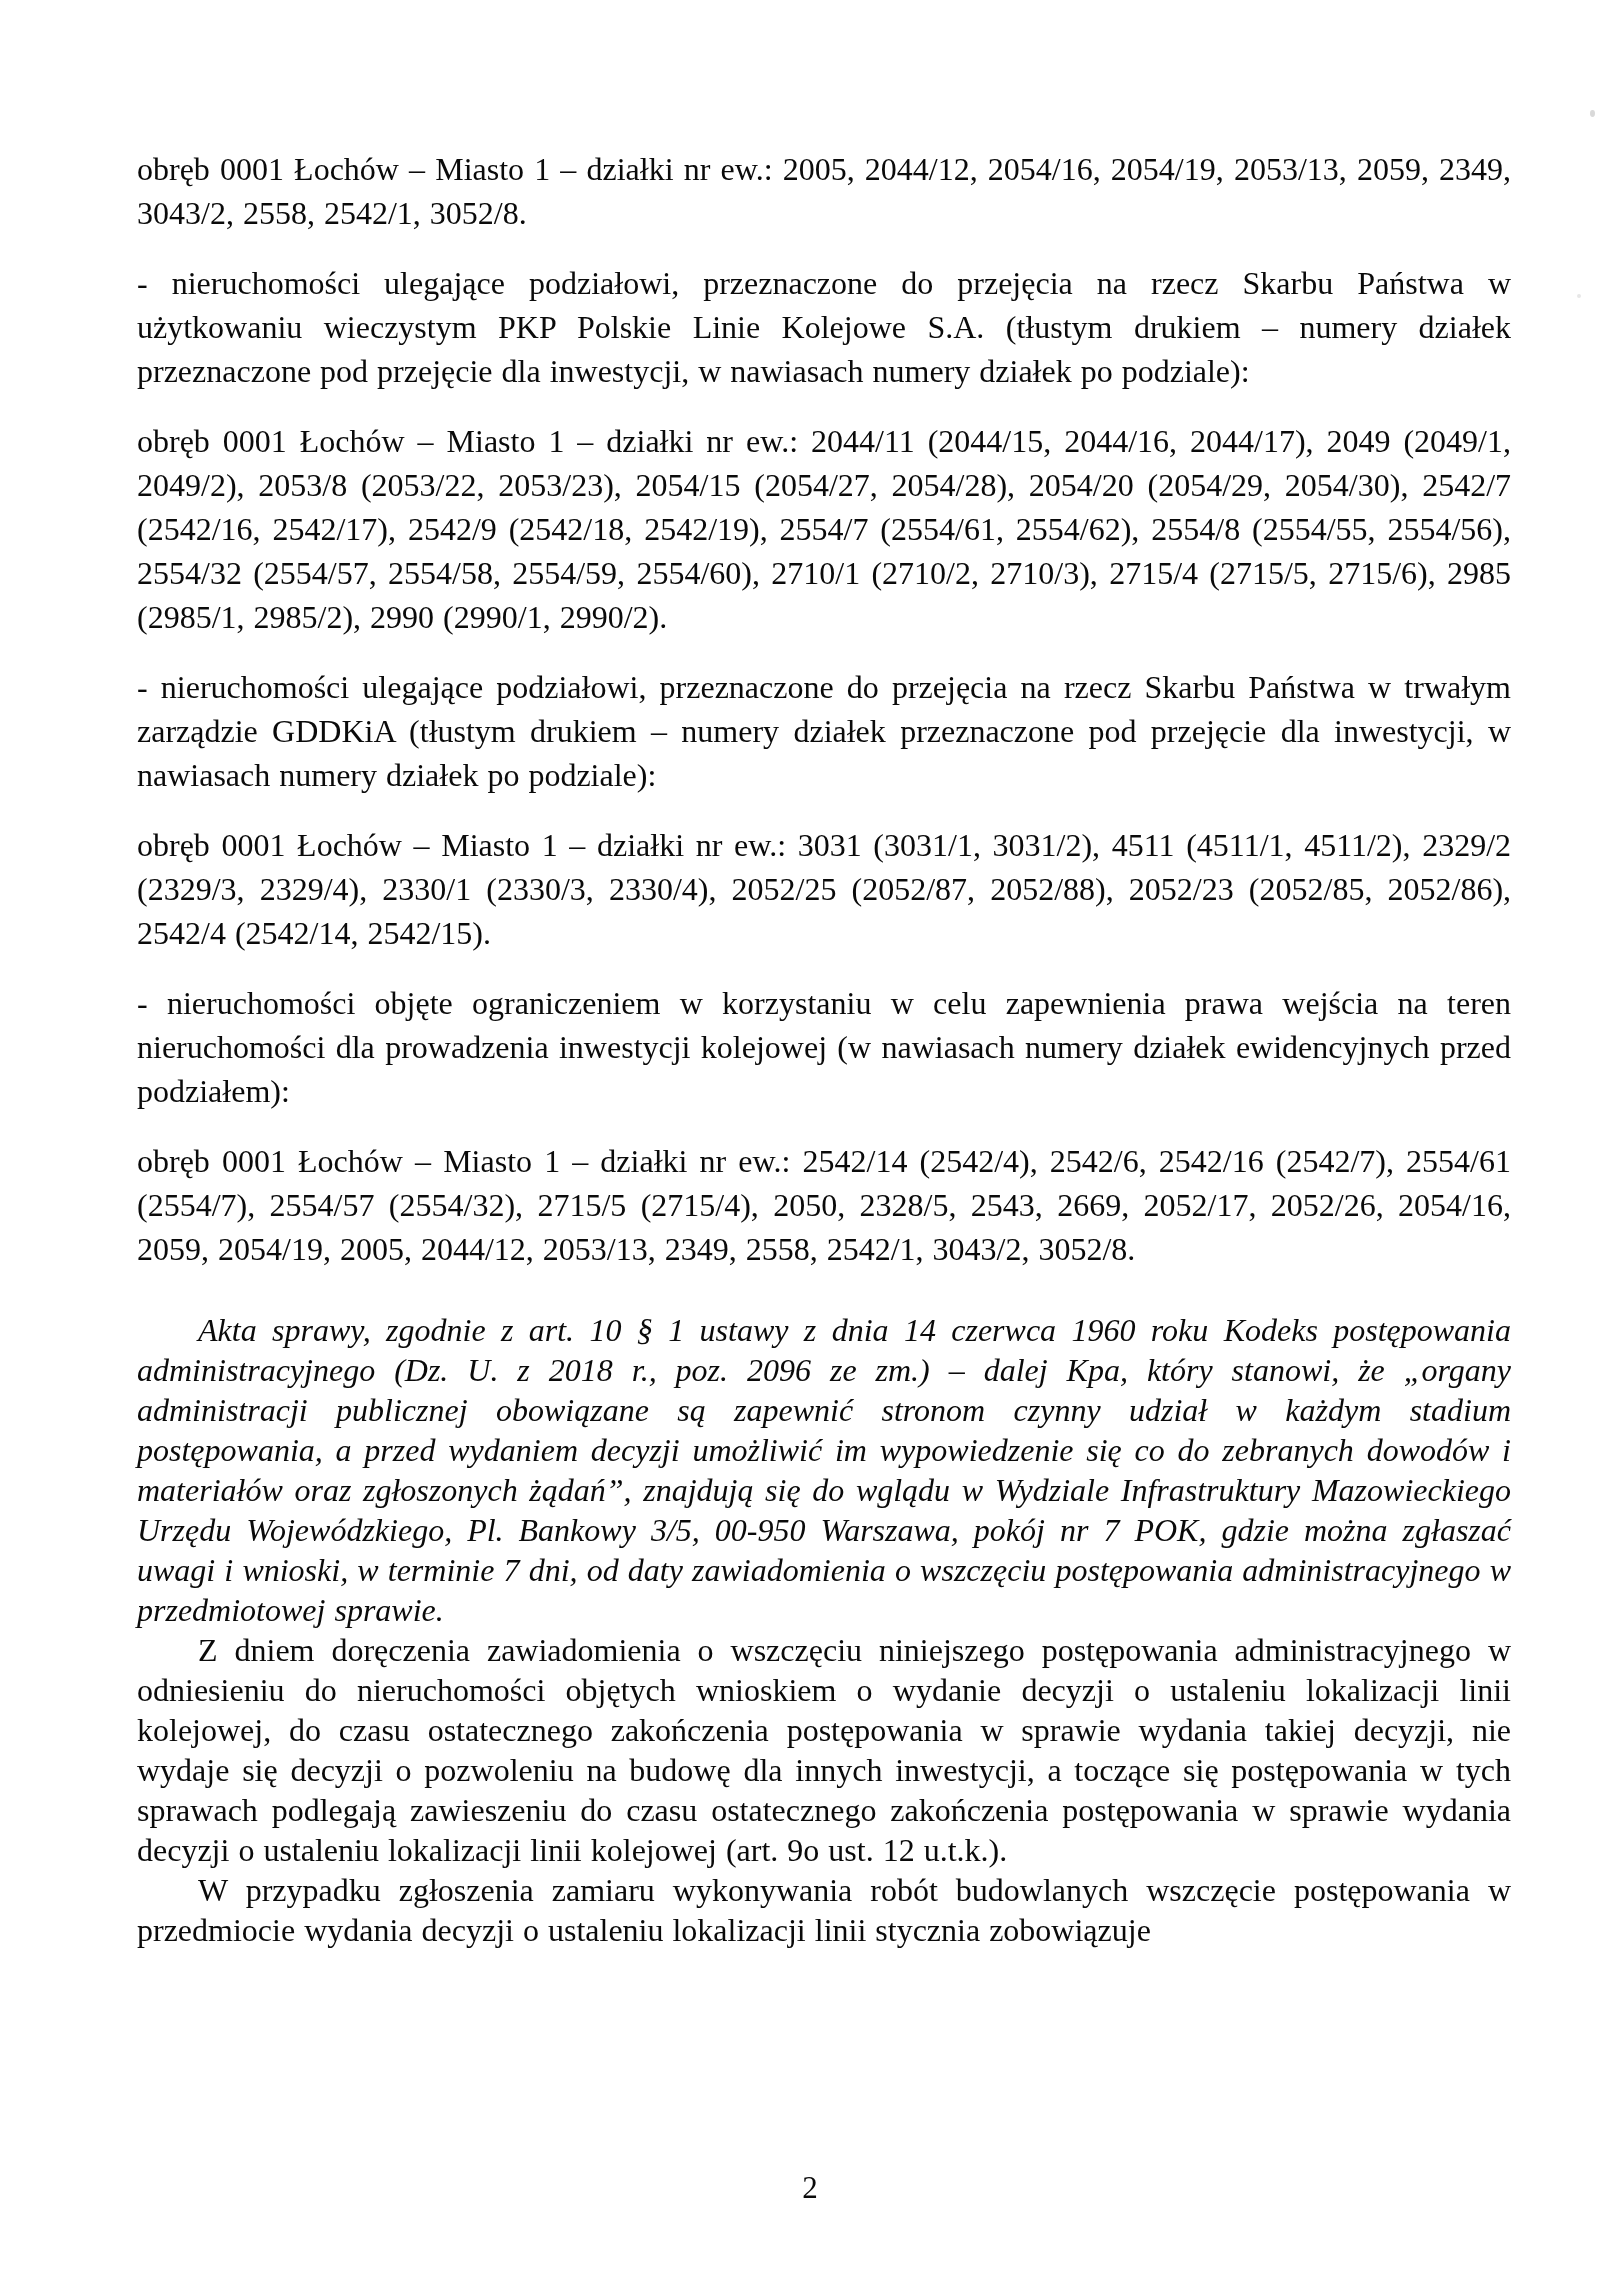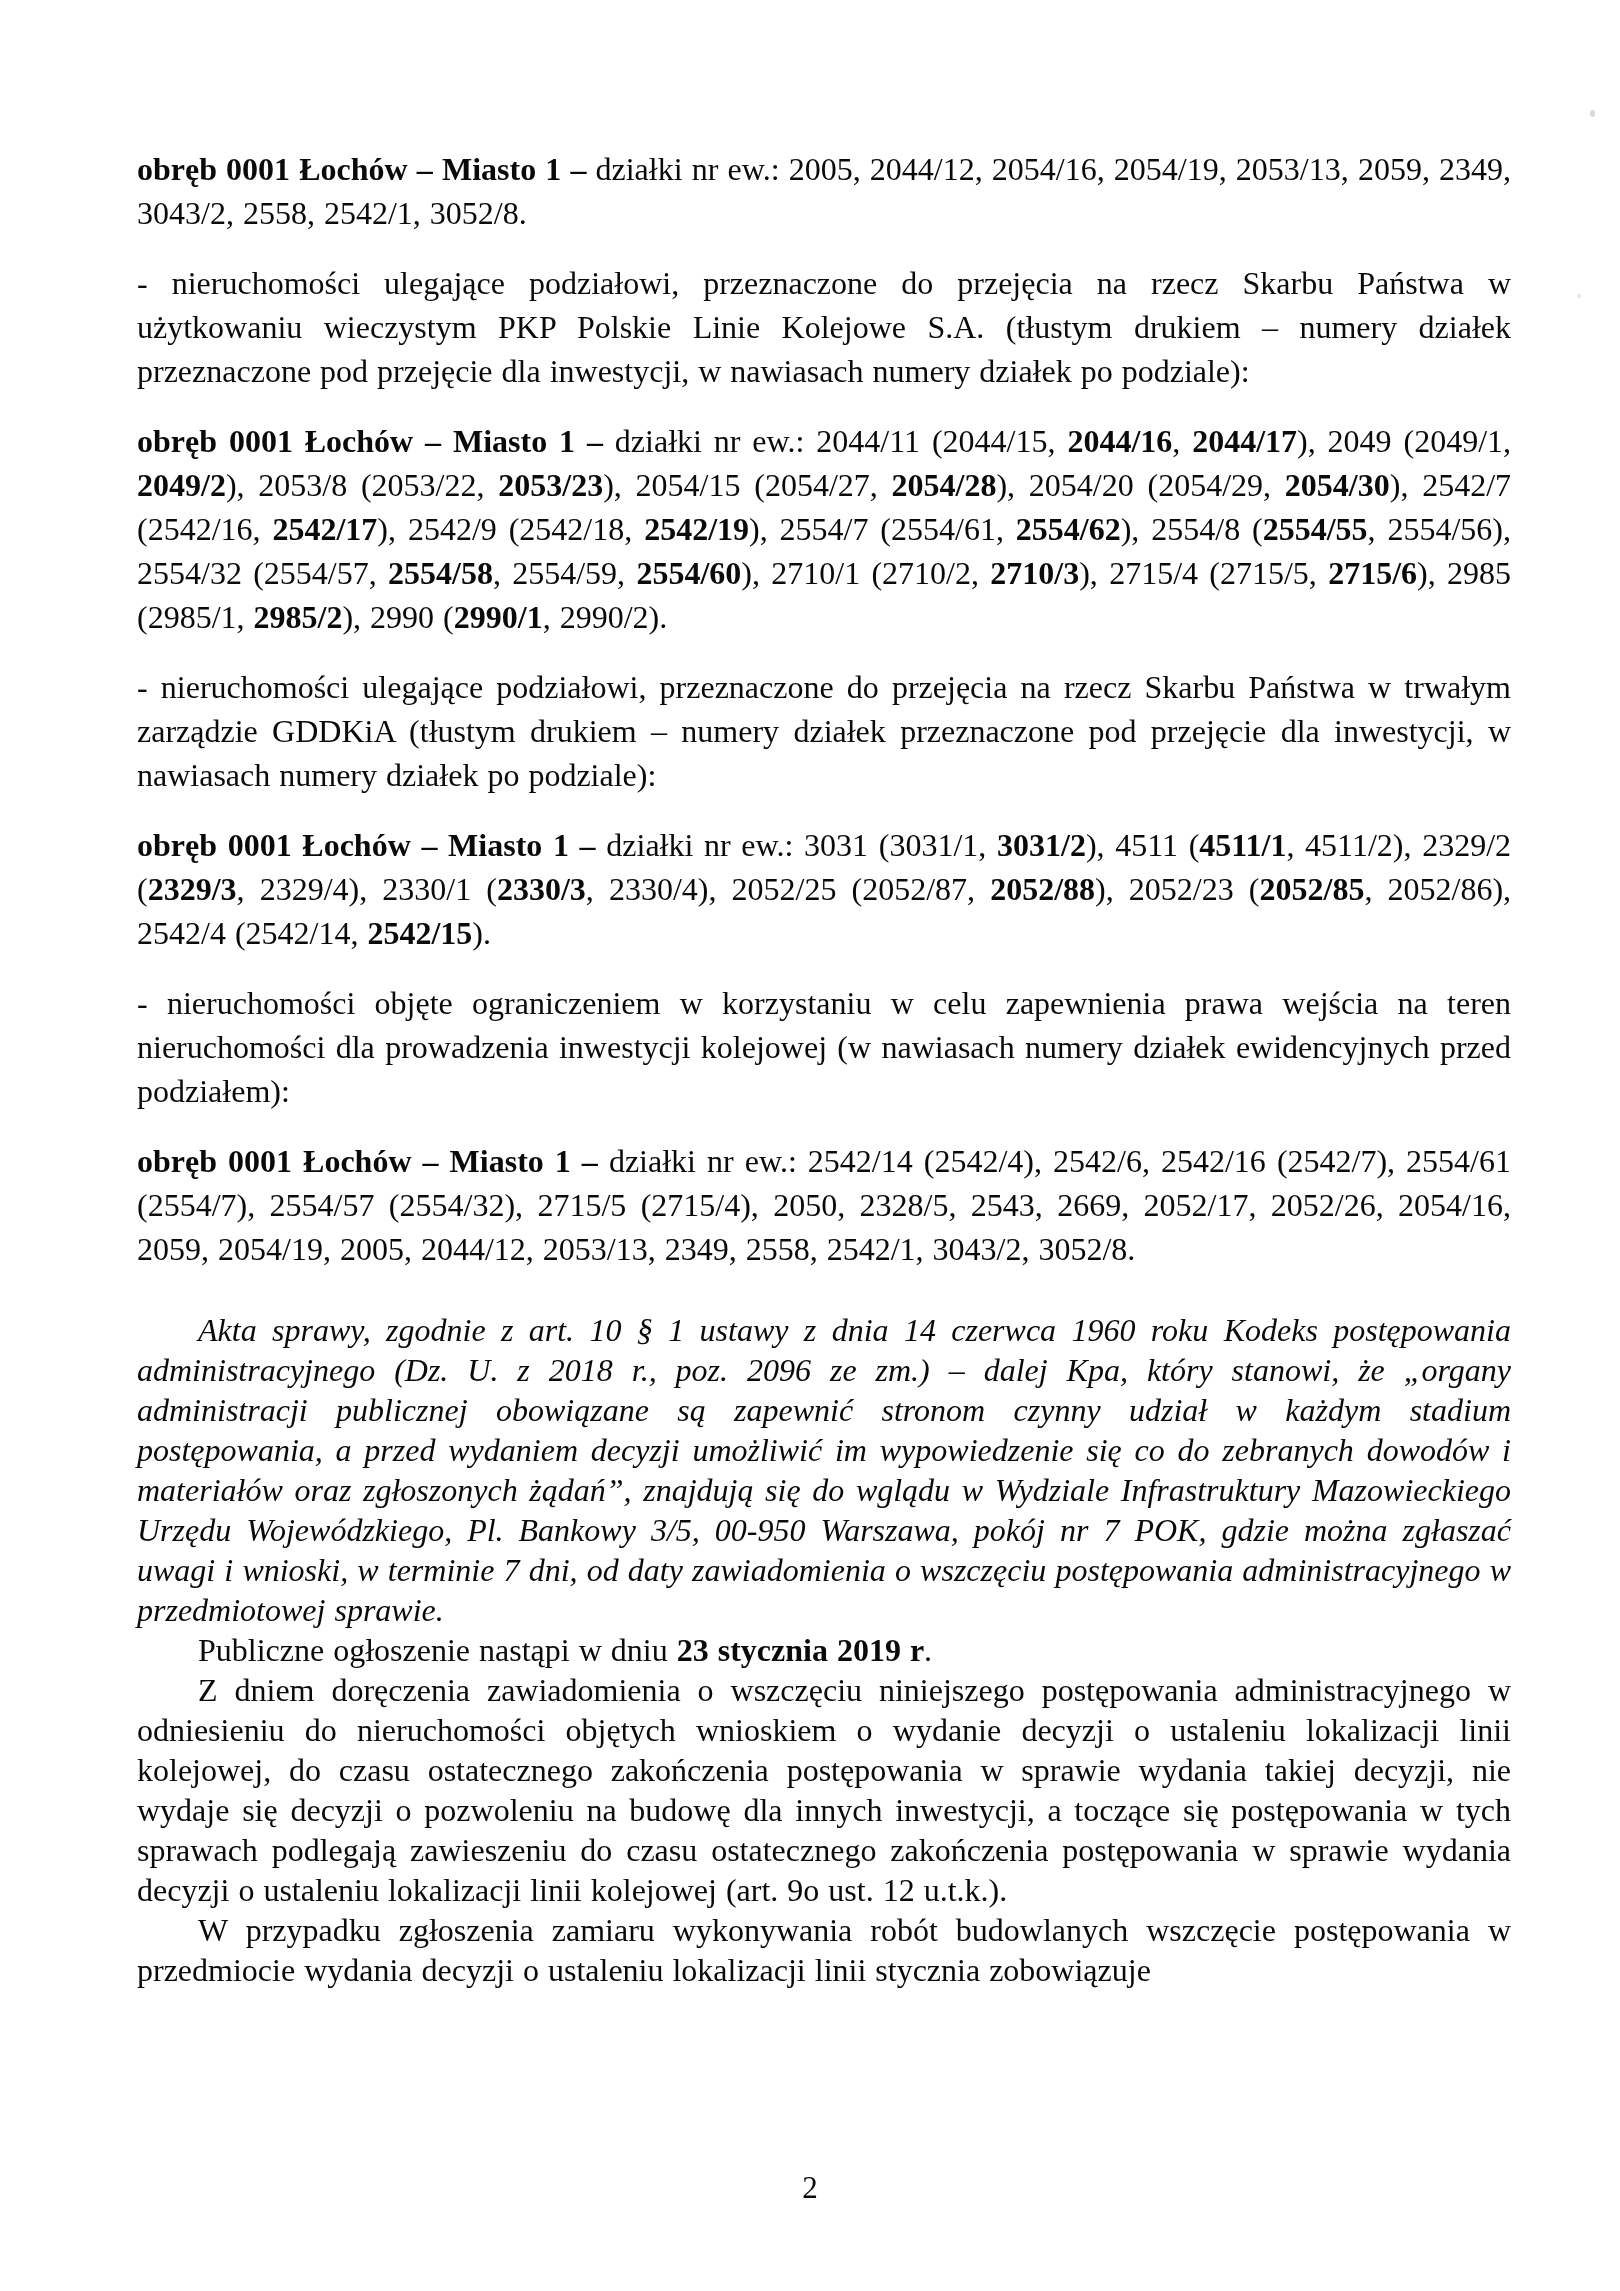--- a/index.html
+++ b/index.html
@@ -29,21 +29,21 @@
     line-height: 44px;
     text-align: justify;
     word-spacing: 1px;
   }
   .para.dense {
     line-height: 40px;
   }
   .para.gap-para   { margin-top: 26px; }
   .para.gap-section{ margin-top: 39px; font-style: italic; }
   .para.indent     { text-indent: 61px; }
-  .para b { font-weight: bold; }
+  .para b { font-weight: normal; }
   .footer {
     position: absolute;
     top: 2168px;
     left: 0;
     width: 100%;
     text-align: center;
     font-size: 31px;
     line-height: 39px;
   }
   .speck {
@@ -63,20 +63,19 @@
 
   <div class="content" id="doc-body">
       <p class="para"><b>obręb 0001 Łochów – Miasto 1 – </b><span>działki nr ew.: 2005, 2044/12, 2054/16, 2054/19, 2053/13, 2059, 2349, 3043/2, 2558, 2542/1, 3052/8.</span></p>
       <p class="para gap-para"><span>-   nieruchomości ulegające podziałowi, przeznaczone do przejęcia na rzecz Skarbu Państwa w użytkowaniu wieczystym PKP Polskie Linie Kolejowe S.A. (tłustym drukiem – numery działek przeznaczone pod przejęcie dla inwestycji, w nawiasach numery działek po podziale):</span></p>
       <p class="para gap-para"><b>obręb 0001 Łochów – Miasto 1 – </b><span>działki nr ew.: 2044/11 (2044/15, </span><b>2044/16</b><span>, </span><b>2044/17</b><span>), 2049 (2049/1, </span><b>2049/2</b><span>), 2053/8 (2053/22, </span><b>2053/23</b><span>), 2054/15 (2054/27, </span><b>2054/28</b><span>), 2054/20 (2054/29, </span><b>2054/30</b><span>), 2542/7 (2542/16, </span><b>2542/17</b><span>), 2542/9 (2542/18, </span><b>2542/19</b><span>), 2554/7 (2554/61, </span><b>2554/62</b><span>), 2554/8 (</span><b>2554/55</b><span>, 2554/56), 2554/32 (2554/57, </span><b>2554/58</b><span>, 2554/59, </span><b>2554/60</b><span>), 2710/1 (2710/2, </span><b>2710/3</b><span>), 2715/4 (2715/5, </span><b>2715/6</b><span>), 2985 (2985/1, </span><b>2985/2</b><span>), 2990 (</span><b>2990/1</b><span>, 2990/2).</span></p>
       <p class="para gap-para"><span>-   nieruchomości ulegające podziałowi, przeznaczone do przejęcia na rzecz Skarbu Państwa w trwałym zarządzie GDDKiA (tłustym drukiem – numery działek przeznaczone pod przejęcie dla inwestycji, w nawiasach numery działek po podziale):</span></p>
       <p class="para gap-para"><b>obręb 0001 Łochów – Miasto 1 – </b><span>działki nr ew.: 3031 (3031/1, </span><b>3031/2</b><span>), 4511 (</span><b>4511/1</b><span>, 4511/2), 2329/2 (</span><b>2329/3</b><span>, 2329/4), 2330/1 (</span><b>2330/3</b><span>, 2330/4), 2052/25 (2052/87, </span><b>2052/88</b><span>), 2052/23 (</span><b>2052/85</b><span>, 2052/86), 2542/4 (2542/14, </span><b>2542/15</b><span>).</span></p>
       <p class="para gap-para"><span>- nieruchomości objęte ograniczeniem w korzystaniu w celu zapewnienia prawa wejścia na teren nieruchomości dla prowadzenia inwestycji kolejowej (w nawiasach numery działek ewidencyjnych przed podziałem):</span></p>
       <p class="para gap-para"><b>obręb 0001 Łochów – Miasto 1 – </b><span>działki nr ew.: 2542/14 (2542/4), 2542/6, 2542/16 (2542/7), 2554/61 (2554/7), 2554/57 (2554/32), 2715/5 (2715/4), 2050, 2328/5, 2543, 2669, 2052/17, 2052/26, 2054/16, 2059, 2054/19, 2005, 2044/12, 2053/13, 2349, 2558, 2542/1, 3043/2, 3052/8.</span></p>
       <p class="para dense indent gap-section"><span>Akta sprawy, zgodnie z art. 10 § 1 ustawy z dnia 14 czerwca 1960 roku Kodeks postępowania administracyjnego (Dz. U. z 2018 r., poz. 2096 ze zm.) – dalej Kpa, który stanowi, że „organy administracji publicznej obowiązane są zapewnić stronom czynny udział w każdym stadium postępowania, a przed wydaniem decyzji umożliwić im wypowiedzenie się co do zebranych dowodów i materiałów oraz zgłoszonych żądań”, znajdują się do wglądu w Wydziale Infrastruktury Mazowieckiego Urzędu Wojewódzkiego, Pl. Bankowy 3/5, 00-950 Warszawa, pokój nr 7 POK, gdzie można zgłaszać uwagi i wnioski, w terminie 7 dni, od daty zawiadomienia o wszczęciu postępowania administracyjnego w przedmiotowej sprawie.</span></p>
-      <p class="para dense indent"><span>Publiczne ogłoszenie nastąpi w dniu </span><b>23 stycznia 2019 r</b><span>.</span></p>
       <p class="para dense indent"><span>Z dniem doręczenia zawiadomienia o wszczęciu niniejszego postępowania administracyjnego w odniesieniu do nieruchomości objętych wnioskiem o wydanie decyzji o ustaleniu lokalizacji linii kolejowej, do czasu ostatecznego zakończenia postępowania w sprawie wydania takiej decyzji, nie wydaje się decyzji o pozwoleniu na budowę dla innych inwestycji, a toczące się postępowania w tych sprawach podlegają zawieszeniu do czasu ostatecznego zakończenia postępowania w sprawie wydania decyzji o ustaleniu lokalizacji linii kolejowej (art. 9o ust. 12 u.t.k.).</span></p>
       <p class="para dense indent"><span>W przypadku zgłoszenia zamiaru wykonywania robót budowlanych wszczęcie postępowania w przedmiocie wydania decyzji o ustaleniu lokalizacji linii stycznia zobowiązuje</span></p>
     </div>
 
   <div class="footer">2</div>
 </div>
 
 
 </body></html>

